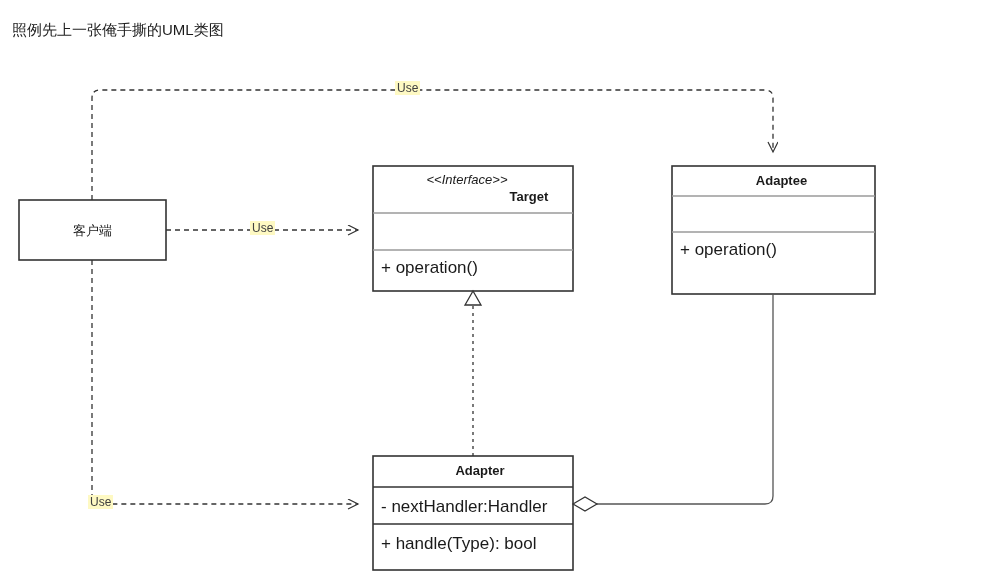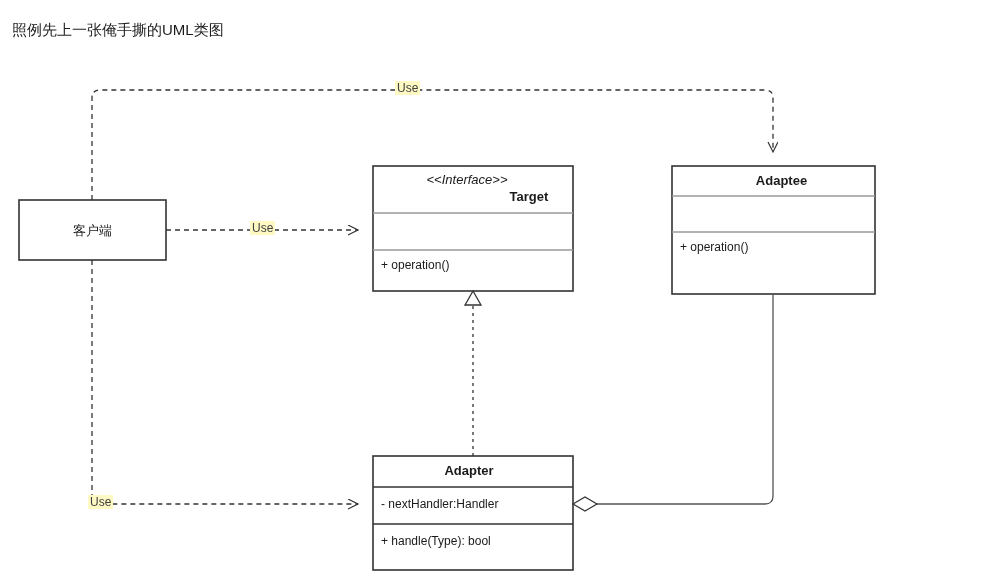--- a/index.html
+++ b/index.html
@@ -54,21 +54,21 @@
   .box-title {
     font-weight: bold;
     padding-left: 8px;
   }
   .stereotype {
     font-style: italic;
     font-weight: normal;
   }
   .member {
     text-align: left;
-    font-size: 12px;
+    font-size: 17px;
     color: #1a1a1a;
     white-space: nowrap;
   }
   .edge-label {
     position: absolute;
     font-size: 12px;
     color: #404040;
     background: #fef9c3;
     padding: 0 2px;
     white-space: nowrap;
@@ -145,21 +145,21 @@
 
   <div class="box-text" style="left:19px; top:222px; width:147px;font-family:Liberation Mono, monospace;">客户端</div>
 
   <div class="box-text stereotype" style="left:367px; top:172px; width:200px;font-style:italic;">&lt;&lt;Interface&gt;&gt;</div>
   <div class="box-text box-title" style="left:373px; top:189px; width:200px;margin-left:48px;">Target</div>
   <div class="box-text member" style="left:381px; top:258px; width:190px;">+ operation()</div>
 
   <div class="box-text box-title" style="left:672px; top:173px; width:203px;">Adaptee</div>
   <div class="box-text member" style="left:680px; top:240px; width:190px;">+ operation()</div>
 
-  <div class="box-text box-title" style="left:361px; top:463px; width:200px;">Adapter</div>
+  <div class="box-text box-title" style="left:372px; top:463px; width:200px;">Adapter</div>
   <div class="box-text member" style="left:381px; top:497px; width:190px;">- nextHandler:Handler</div>
   <div class="box-text member" style="left:381px; top:534px; width:190px;">+ handle(Type): bool</div>
 
   <div class="edge-label" style="left:250px; top:221px;">Use</div>
   <div class="edge-label" style="left:395px; top:81px;">Use</div>
   <div class="edge-label" style="left:88px; top:495px;">Use</div>
 
 
 </div>
 

